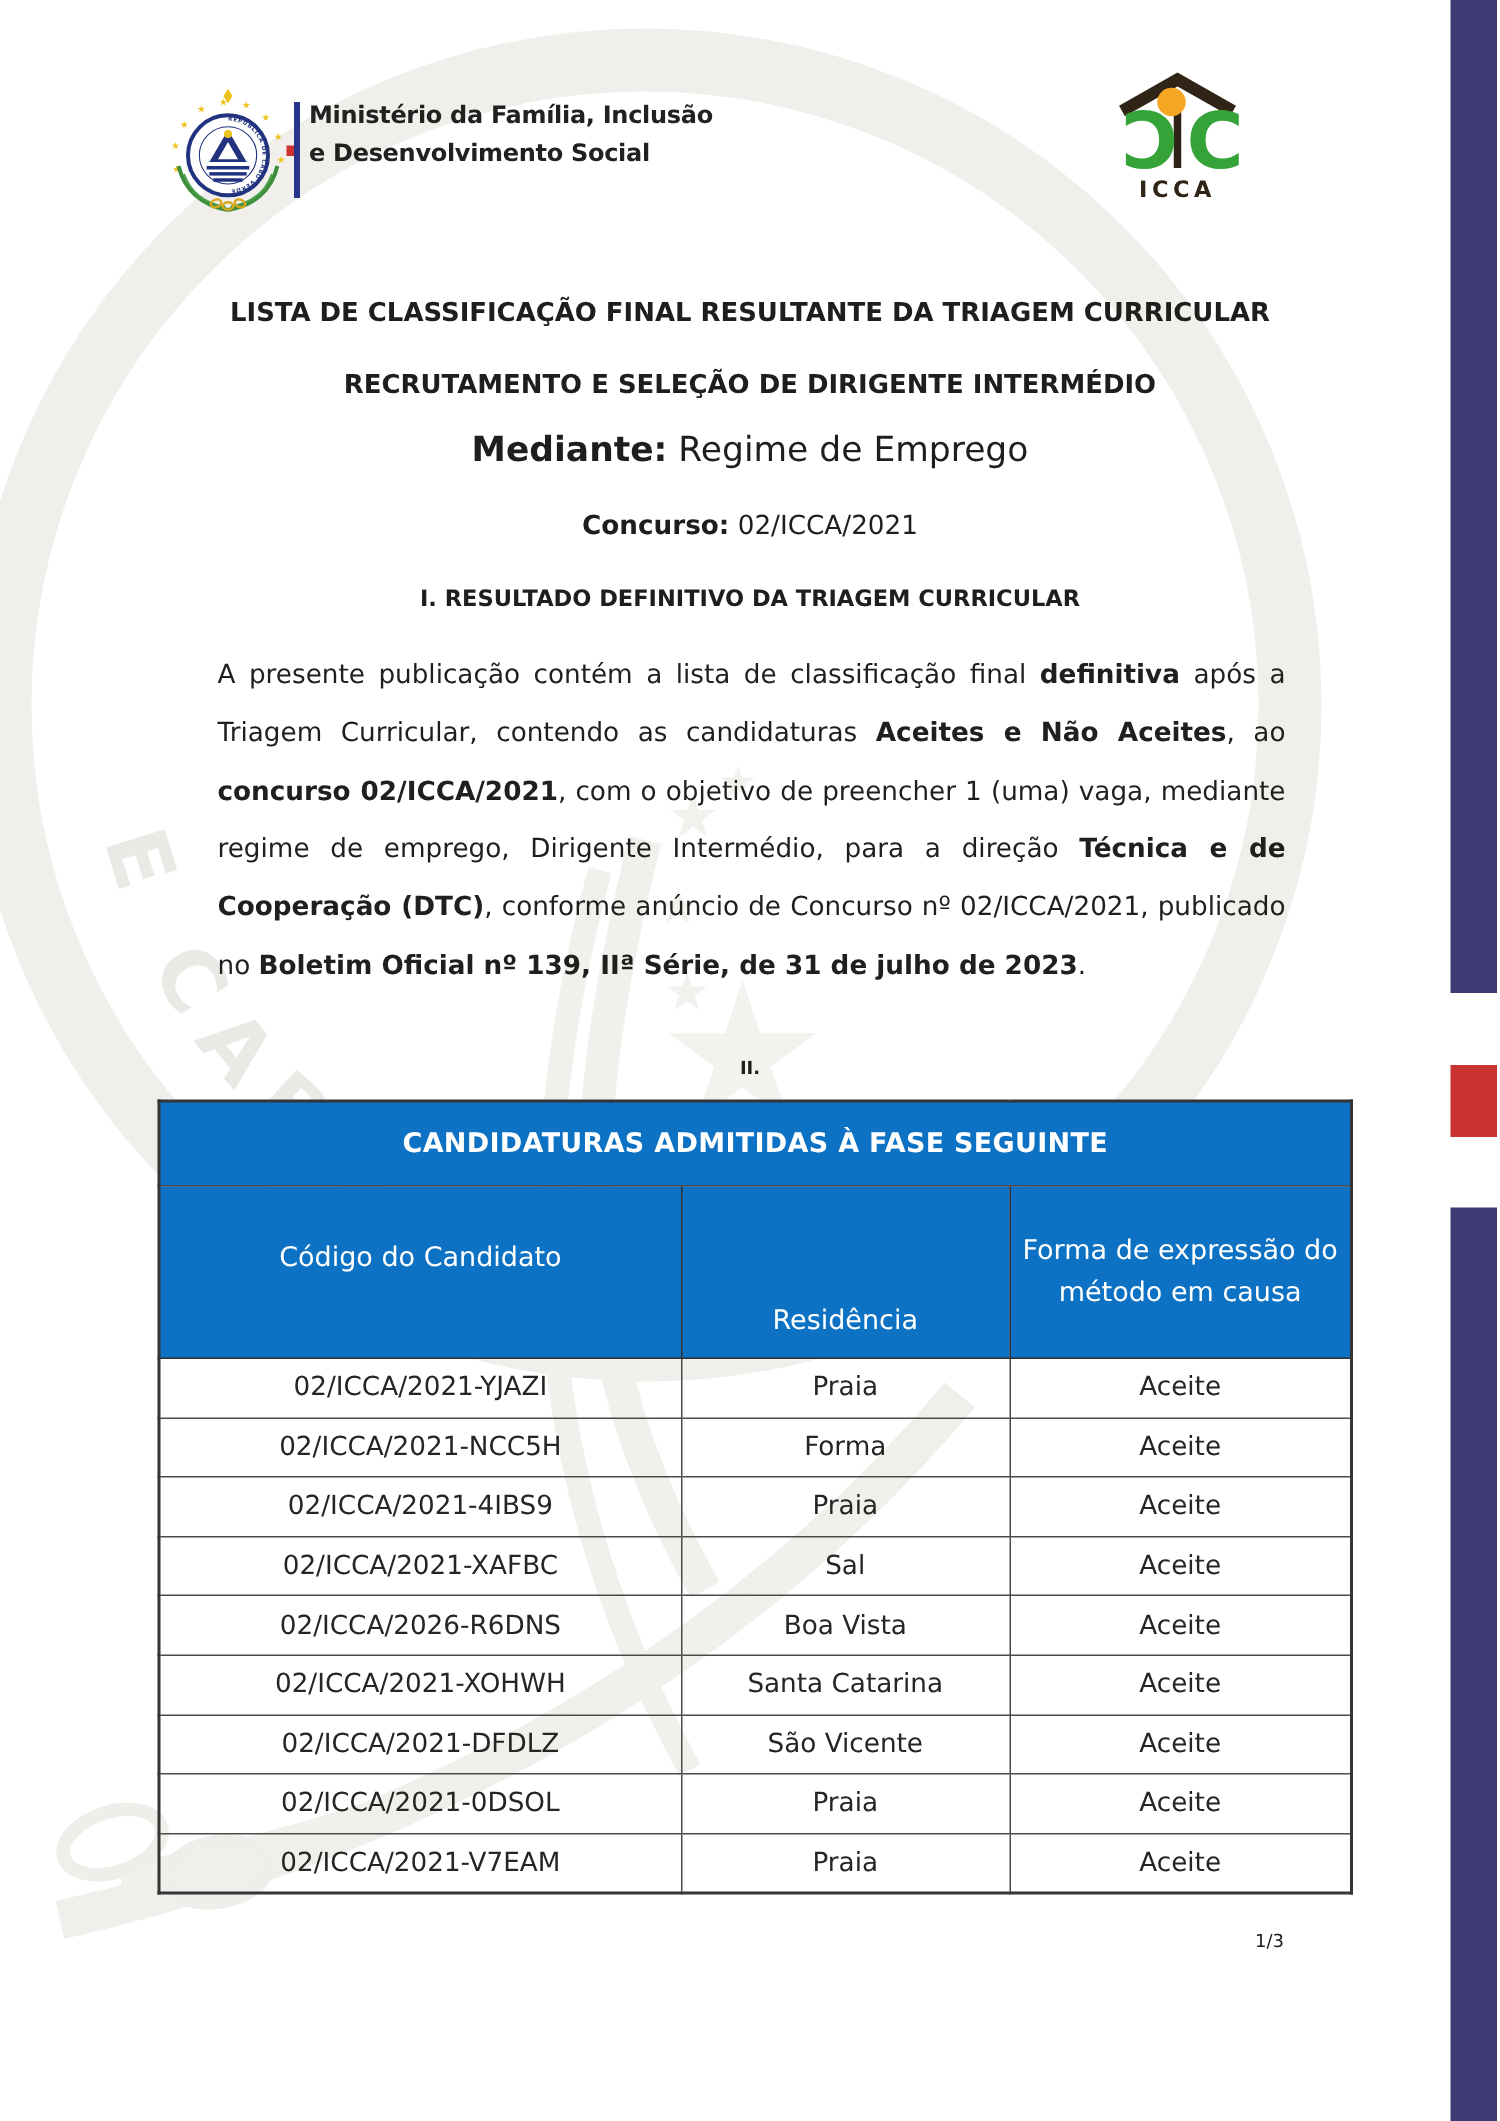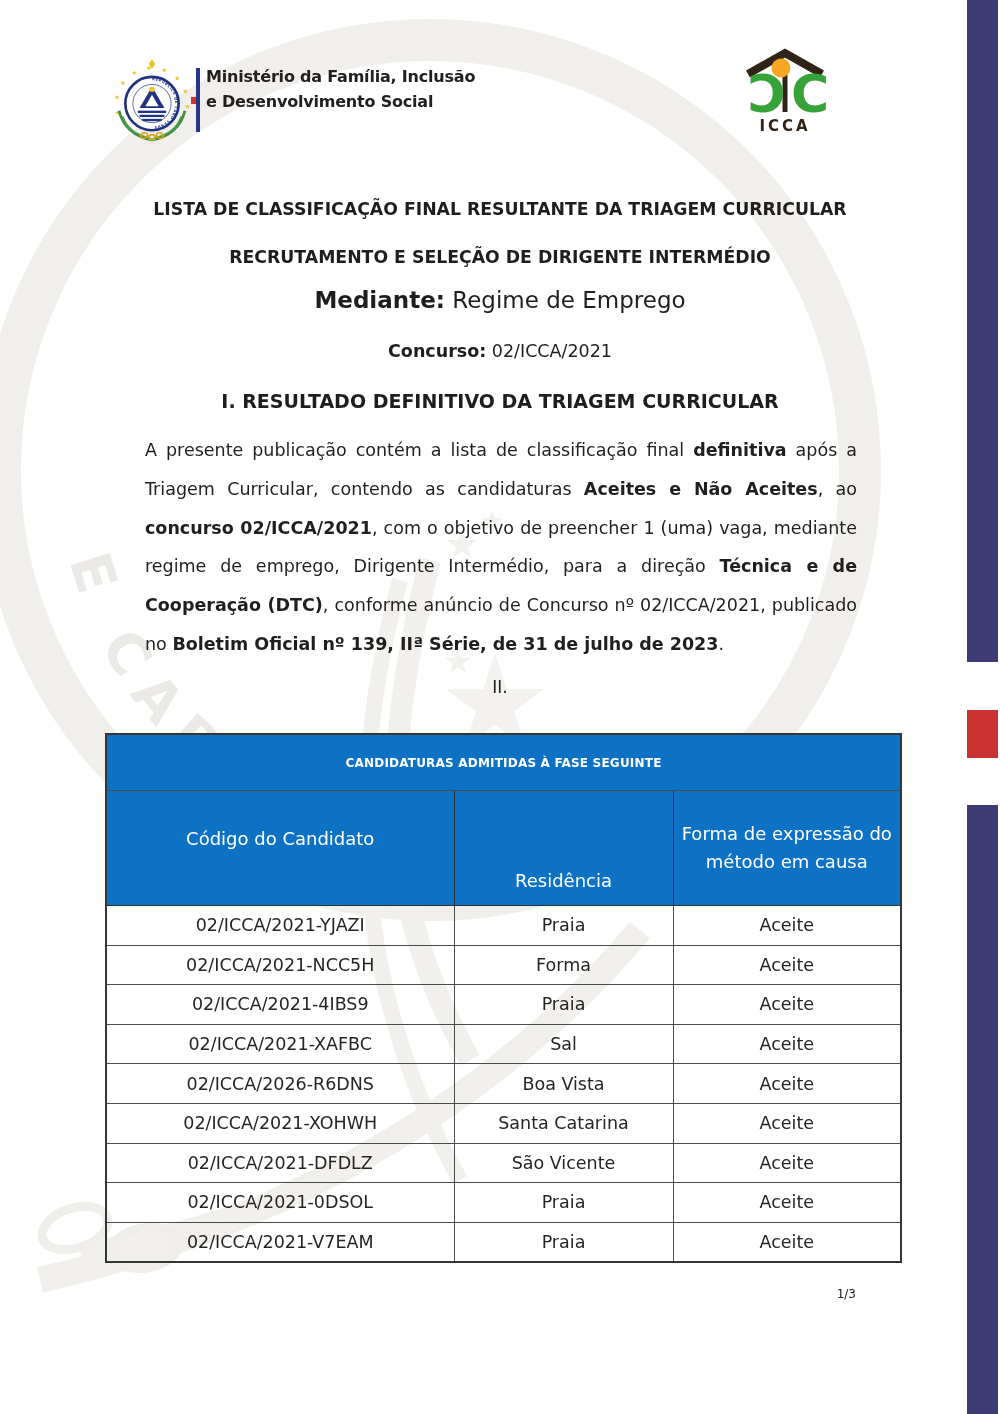--- a/index.html
+++ b/index.html
@@ -22,39 +22,39 @@
   .sep{position:relative;width:4px;height:64px;background:#26348c;margin:14px 6px 0 4px;}
   .sep .red-tick{position:absolute;left:-5px;top:29px;width:5px;height:7px;background:#d2322e;}
   .ministry-name{font-weight:700;font-size:16px;line-height:25px;color:#232020;margin-top:10px;letter-spacing:-0.2px;}
   .icca{position:absolute;left:740px;top:46px;}
   
   .ctr{position:absolute;left:0;width:1000px;text-align:center;}
   .t1{top:199px;font-weight:700;font-size:17.3px;}
   .t2{top:247px;font-weight:700;font-size:17.3px;}
   .t3{top:287px;font-size:23px;}
   .t4{top:341px;font-size:17.5px;}
-  .t5{top:390px;font-weight:700;font-size:19px;}
-  .t6{top:677px;font-weight:400;font-size:17px;}
+  .t5{top:390px;font-weight:700;font-size:15px;}
+  .t6{top:705px;font-weight:700;font-size:12px;}
   .b{font-weight:700;}
   
   .para{
     position:absolute;left:145px;top:431px;width:712px;
     font-size:17.5px;line-height:38.8px;text-align:justify;color:#201f1d;
   }
   
   table.results{
     position:absolute;left:105px;top:733px;width:795px;
     border-collapse:collapse;table-layout:fixed;
     font-size:17.5px;color:#262523;
     border:2px solid #353535;
   }
   table.results th,table.results td{border:1.2px solid #4a4a4a;}
   th.band{
     background:var(--table-header-blue,#0d72c3);color:#fff;height:53px;
-    font-size:12px;font-weight:700;text-align:center;vertical-align:middle;
+    font-size:18px;font-weight:700;text-align:center;vertical-align:middle;
     letter-spacing:.2px;border:1.6px solid #303030;
   }
   tr.cols th{
     background:var(--table-header-blue,#0d72c3);color:#fff;height:93px;
     font-weight:400;font-size:18px;text-align:center;border:1.6px solid #303030;
   }
   th.col-code{vertical-align:middle;padding-bottom:20px;}
   th.col-res{vertical-align:bottom;padding-bottom:14px;}
   th.col-form{vertical-align:middle;padding:0 8px;line-height:1.55;font-size:17.5px;}
   tbody tr{height:39.6px;}

